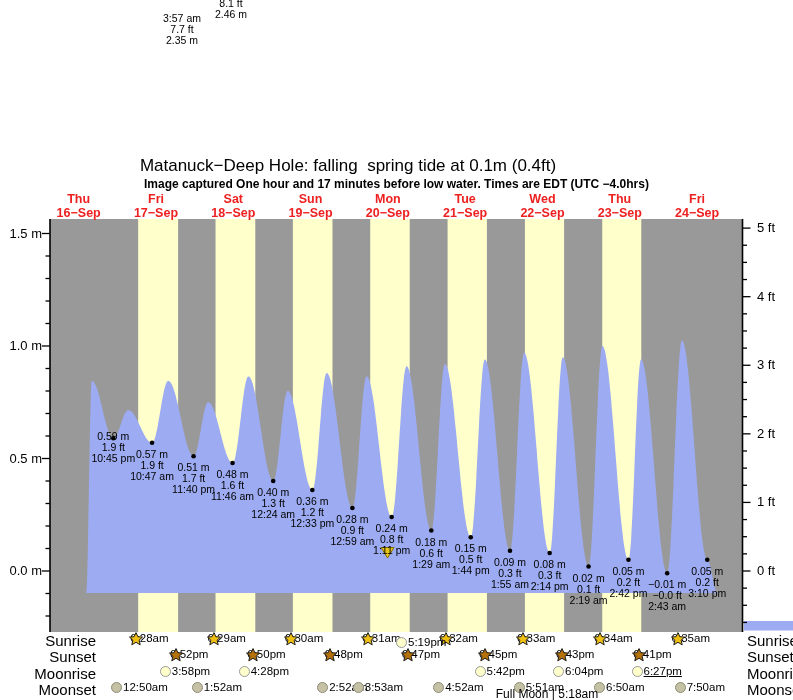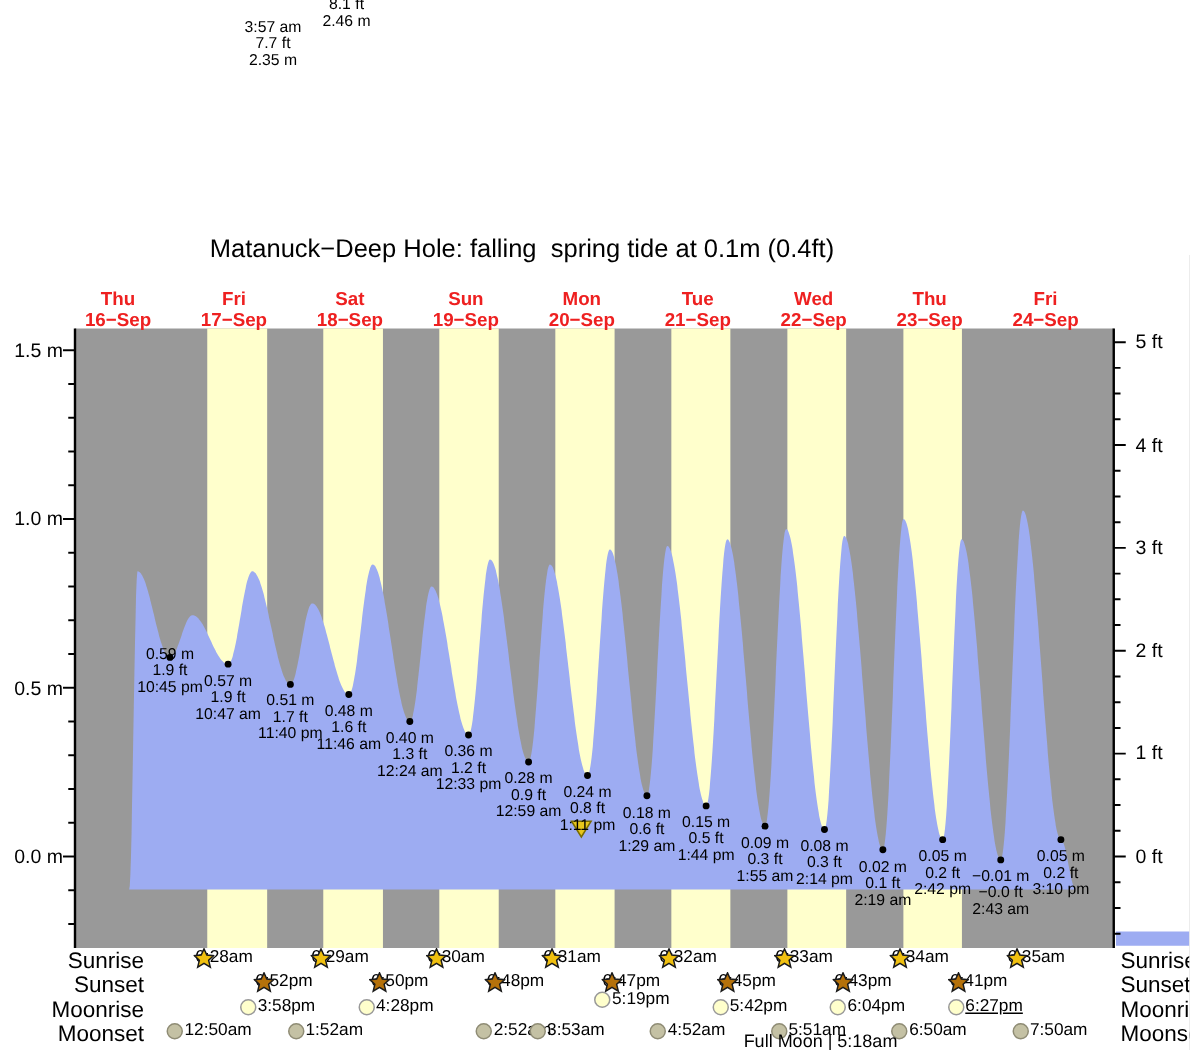--- a/index.html
+++ b/index.html
@@ -93,20 +93,21 @@
       <line x1="742.5" y1="330.97" x2="747" y2="330.97" stroke="#000" stroke-width="1.3"></line>
       <line x1="742.5" y1="313.825" x2="747" y2="313.825" stroke="#000" stroke-width="1.3"></line>
       <line x1="742.5" y1="296.68" x2="750.5" y2="296.68" stroke="#000" stroke-width="1.3"></line>
       <line x1="742.5" y1="279.53499999999997" x2="747" y2="279.53499999999997" stroke="#000" stroke-width="1.3"></line>
       <line x1="742.5" y1="262.39" x2="747" y2="262.39" stroke="#000" stroke-width="1.3"></line>
       <line x1="742.5" y1="245.245" x2="747" y2="245.245" stroke="#000" stroke-width="1.3"></line>
       <line x1="742.5" y1="228.10000000000002" x2="750.5" y2="228.10000000000002" stroke="#000" stroke-width="1.3"></line>
       <polygon points="381.05554,547.5 394.05554,547.5 387.55554,558" fill="#E8C61C" stroke="#7a6c00" stroke-width="1"></polygon>
     </svg>
   <div class="t" id="title">Matanuck−Deep Hole: falling  spring tide at 0.1m (0.4ft)</div>
+  <div class="t" id="subtitle">Image captured One hour and 17 minutes before low water. Times are EDT (UTC −4.0hrs)</div>
   <div id="overlay">
       <div class="t daylab center" style="left: 78.7px; top: 193px; color: rgb(238, 32, 32);"><div>Thu</div><div>16−Sep</div></div>
       <div class="t daylab center" style="left: 155.994px; top: 193px; color: rgb(238, 32, 32);"><div>Fri</div><div>17−Sep</div></div>
       <div class="t daylab center" style="left: 233.289px; top: 193px; color: rgb(238, 32, 32);"><div>Sat</div><div>18−Sep</div></div>
       <div class="t daylab center" style="left: 310.583px; top: 193px; color: rgb(238, 32, 32);"><div>Sun</div><div>19−Sep</div></div>
       <div class="t daylab center" style="left: 387.878px; top: 193px; color: rgb(238, 32, 32);"><div>Mon</div><div>20−Sep</div></div>
       <div class="t daylab center" style="left: 465.172px; top: 193px; color: rgb(238, 32, 32);"><div>Tue</div><div>21−Sep</div></div>
       <div class="t daylab center" style="left: 542.466px; top: 193px; color: rgb(238, 32, 32);"><div>Wed</div><div>22−Sep</div></div>
       <div class="t daylab center" style="left: 619.761px; top: 193px; color: rgb(238, 32, 32);"><div>Thu</div><div>23−Sep</div></div>
       <div class="t daylab center" style="left: 697.055px; top: 193px; color: rgb(238, 32, 32);"><div>Fri</div><div>24−Sep</div></div>
@@ -263,21 +264,21 @@
         <span>3:58pm</span>
       </div>
       <div class="entry" style="left: 238.674px; top: 665px;">
         <span class="mooncirc" style="background:#FFFFCC;border:1px solid #999999"></span>
         <span>4:28pm</span>
       </div>
       <div class="entry" style="left: 317.418px; top: 702px;">
         <span class="mooncirc" style="background:#FFFFCC;border:1px solid #999999"></span>
         <span>4:55pm</span>
       </div>
-      <div class="entry" style="left: 396px; top: 660px; align-items: flex-end;">
+      <div class="entry" style="left: 396px; top: 636px; align-items: flex-end;">
         <span class="mooncirc" style="background:#FFFFCC;border:1px solid #999999"></span>
         <span>5:19pm</span>
       </div>
       <div class="entry" style="left: 474.529px; top: 665px;">
         <span class="mooncirc" style="background:#FFFFCC;border:1px solid #999999"></span>
         <span>5:42pm</span>
       </div>
       <div class="entry" style="left: 553.005px; top: 665px;">
         <span class="mooncirc" style="background:#FFFFCC;border:1px solid #999999"></span>
         <span>6:04pm</span>

